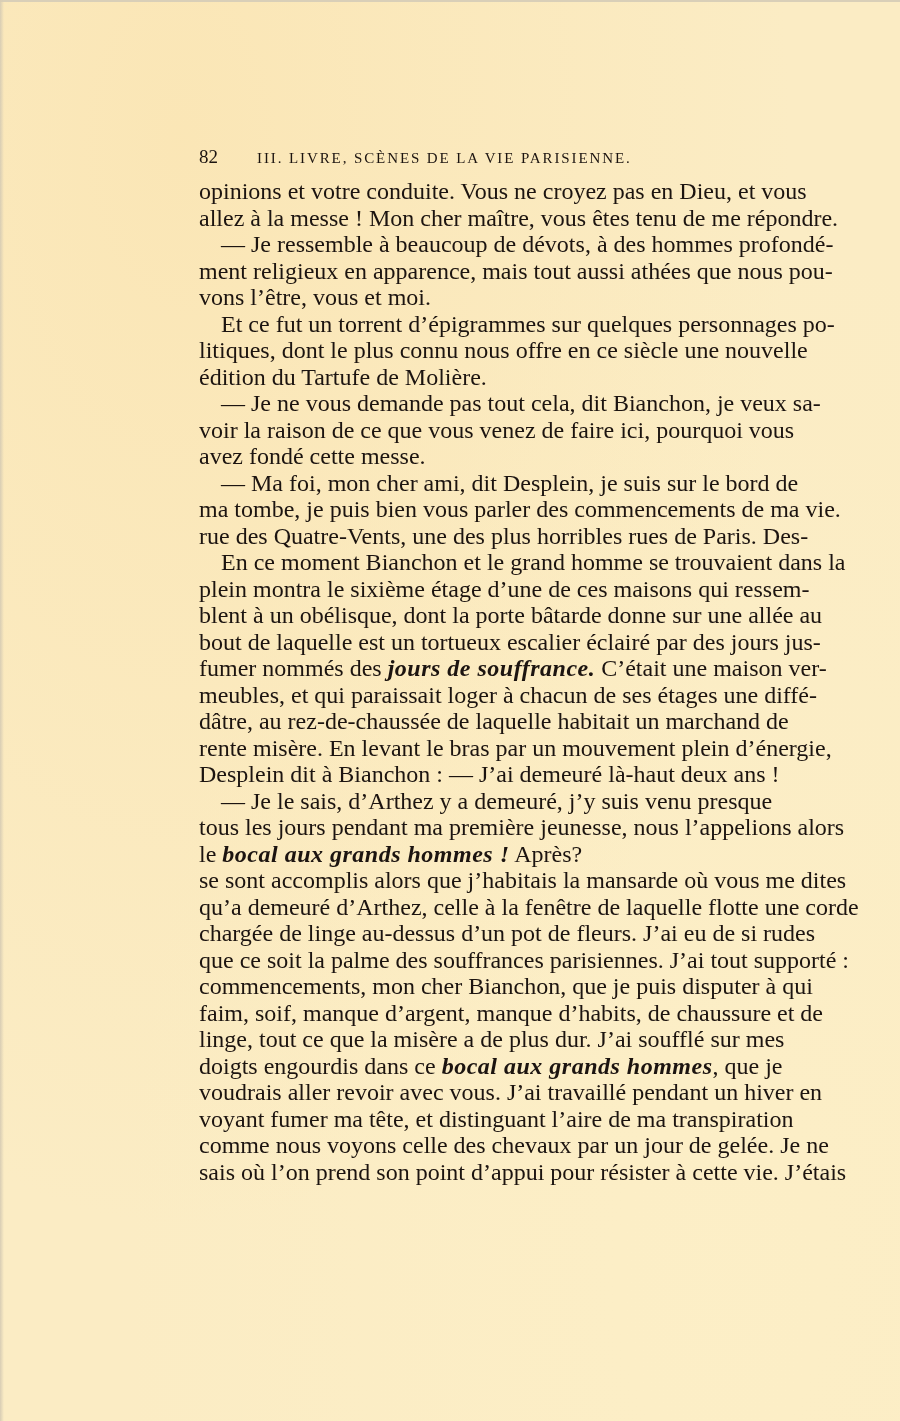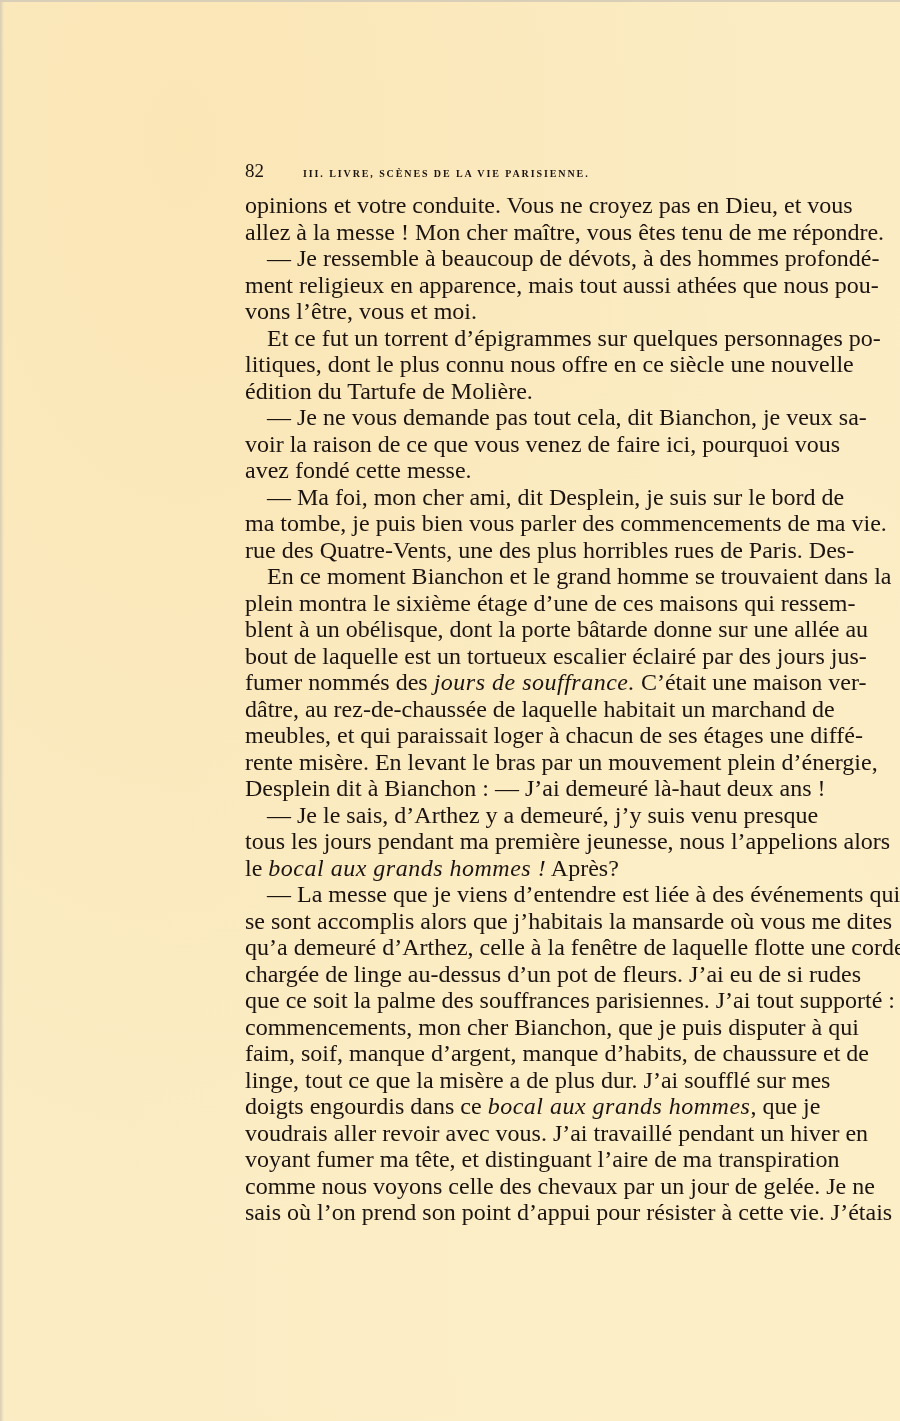--- a/index.html
+++ b/index.html
@@ -26,38 +26,37 @@
     }
     .page-edge-top {
       position: absolute;
       left: 0; top: 0; right: 0;
       height: 2px;
       background: #d9cfb8;
     }
     .page {
       position: absolute;
       left: 199px;
-      top: 160px;
+      top: 146px;
       width: 572px;
-      margin-left: 46px;
     }
     .running-head {
       position: relative;
       height: 26px;
       display: flex;
       align-items: baseline;
       font-size: 19px;
     }
     .page-number {
       font-size: 19px;
       width: 58px;
     }
     .running-title {
-      font-size: 10px;
-      font-weight: bold;
+      font-size: 15px;
+      font-weight: normal;
       letter-spacing: 1.9px;
     }
     .body-text {
       margin-top: 6px;
       font-size: 24px;
       line-height: 26.5px;
       letter-spacing: 0px;
     }
     .line {
       display: block;
@@ -68,21 +67,21 @@
       overflow: visible;
     }
     .line.last {
       text-align-last: left;
     }
     .line.indent {
       padding-left: 22px;
     }
     em.it {
       font-style: italic;
-      font-weight: normal;
+      font-weight: bold;
       letter-spacing: 0.5px;
     }
   </style>
 </head>
 <body>
 
 <div class="page-edge-top"></div>
 <div class="page-edge"></div>
 
 <div class="page">
@@ -103,28 +102,27 @@
       <div class="line">voir la raison de ce que vous venez de faire ici, pourquoi vous</div>
       <div class="line last">avez fondé cette messe.</div>
       <div class="line indent">— Ma foi, mon cher ami, dit Desplein, je suis sur le bord de</div>
       <div class="line last">ma tombe, je puis bien vous parler des commencements de ma vie.</div>
       <div class="line">rue des Quatre-Vents, une des plus horribles rues de Paris. Des-</div>
       <div class="line indent">En ce moment Bianchon et le grand homme se trouvaient dans la</div>
       <div class="line">plein montra le sixième étage d’une de ces maisons qui ressem-</div>
       <div class="line">blent à un obélisque, dont la porte bâtarde donne sur une allée au</div>
       <div class="line">bout de laquelle est un tortueux escalier éclairé par des jours jus-</div>
       <div class="line"><span style="white-space: pre;">fumer nommés des </span><em class="it" style="white-space: pre;">jours de souffrance.</em><span style="white-space: pre;"> C’était une maison ver-</span></div>
+      <div class="line">meubles, et qui paraissait loger à chacun de ses étages une diffé-</div>
       <div class="line">dâtre, au rez-de-chaussée de laquelle habitait un marchand de</div>
-      <div class="line">meubles, et qui paraissait loger à chacun de ses étages une diffé-</div>
       <div class="line">rente misère. En levant le bras par un mouvement plein d’énergie,</div>
       <div class="line last">Desplein dit à Bianchon : — J’ai demeuré là-haut deux ans !</div>
       <div class="line indent">— Je le sais, d’Arthez y a demeuré, j’y suis venu presque</div>
       <div class="line">tous les jours pendant ma première jeunesse, nous l’appelions alors</div>
       <div class="line last"><span style="white-space: pre;">le </span><em class="it" style="white-space: pre;">bocal aux grands hommes !</em><span style="white-space: pre;"> Après?</span></div>
-      <div class="line indent">— La messe que je viens d’entendre est liée à des événements qui</div>
       <div class="line">se sont accomplis alors que j’habitais la mansarde où vous me dites</div>
       <div class="line">qu’a demeuré d’Arthez, celle à la fenêtre de laquelle flotte une corde</div>
       <div class="line">chargée de linge au-dessus d’un pot de fleurs. J’ai eu de si rudes</div>
       <div class="line">que ce soit la palme des souffrances parisiennes. J’ai tout supporté :</div>
       <div class="line">commencements, mon cher Bianchon, que je puis disputer à qui</div>
       <div class="line">faim, soif, manque d’argent, manque d’habits, de chaussure et de</div>
       <div class="line">linge, tout ce que la misère a de plus dur. J’ai soufflé sur mes</div>
       <div class="line"><span style="white-space: pre;">doigts engourdis dans ce </span><em class="it" style="white-space: pre;">bocal aux grands hommes</em><span style="white-space: pre;">, que je</span></div>
       <div class="line">voudrais aller revoir avec vous. J’ai travaillé pendant un hiver en</div>
       <div class="line">voyant fumer ma tête, et distinguant l’aire de ma transpiration</div>

